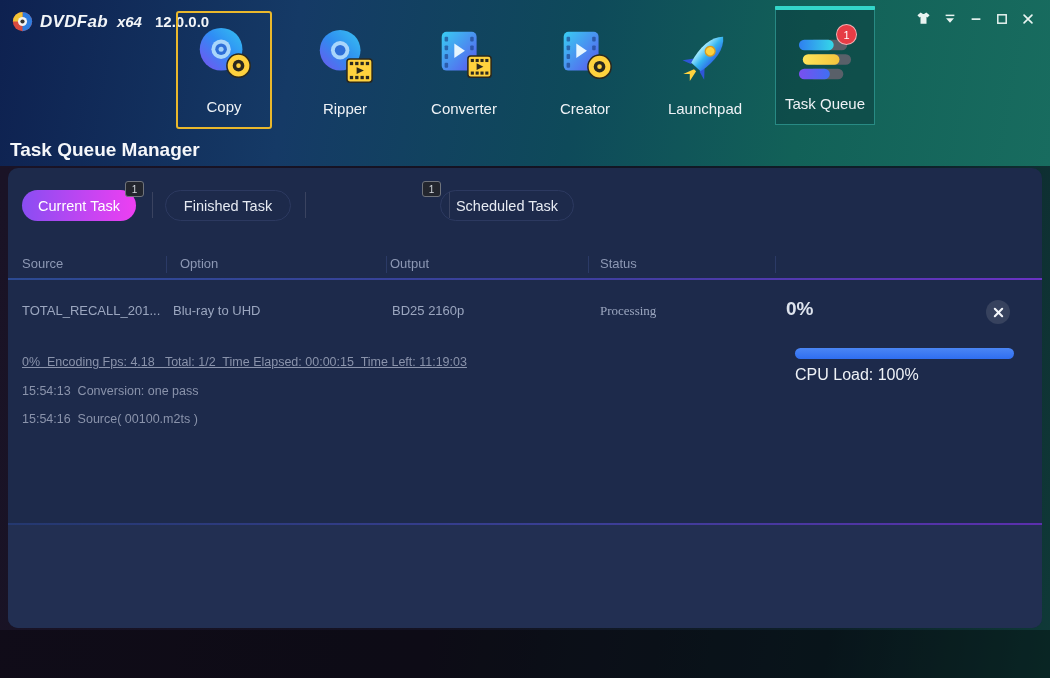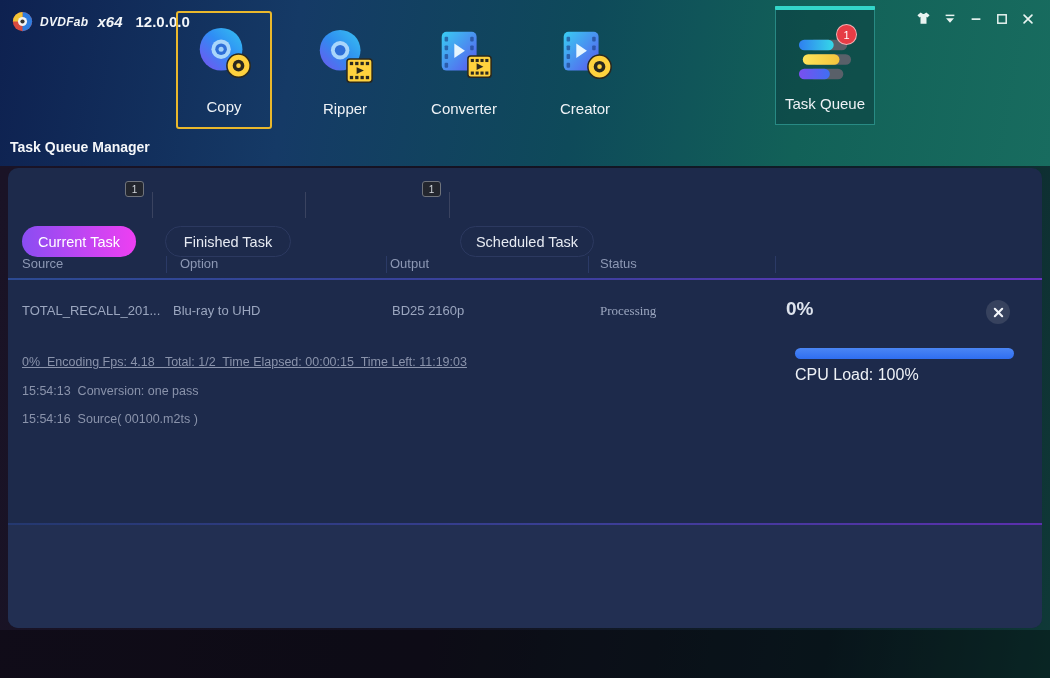--- a/index.html
+++ b/index.html
@@ -8,21 +8,21 @@
   .window { position:relative; width:1050px; height:678px; overflow:hidden; }
 
   
   .bg-top  { position:absolute; left:0; top:0; width:1050px; height:166px;
              background:linear-gradient(100deg,#0e2150 0%,#153a66 28%,#0e4a5a 55%,#126158 76%,#186c5f 100%); }
   .bg-bottom { position:absolute; left:0; top:166px; width:1050px; height:512px;
              background:linear-gradient(100deg,#1a1326 0%,#141222 45%,#0d2029 80%,#0f3a38 100%); }
 
   
   .brand { position:absolute; left:12px; top:11px; display:flex; align-items:center; gap:7px; color:#f2f5f8; }
-  .brand .name { font-weight:bold; font-style:italic; font-size:12px; letter-spacing:.3px; }
+  .brand .name { font-weight:bold; font-style:italic; font-size:17px; letter-spacing:.3px; }
   .brand .arch { font-weight:bold; font-style:italic; font-size:15px; margin-left:2px; }
   .brand .ver  { font-weight:bold; font-size:15px; margin-left:6px; }
 
   .win-controls { position:absolute; right:14px; top:10px; display:flex; gap:9px; align-items:center; }
   .win-btn { width:17px; height:17px; display:flex; align-items:center; justify-content:center; cursor:pointer; }
 
   
   .nav-item { position:absolute; top:11px; width:96px; height:118px; display:flex; flex-direction:column;
               align-items:center; justify-content:flex-end; padding-bottom:12px; gap:12px; cursor:pointer; }
   .nav-label { color:#eef2f6; font-size:15px; white-space:nowrap; }
@@ -32,38 +32,38 @@
   .nav-creator { left:537px; }
   .nav-launchpad { left:657px; }
   .nav-taskqueue { left:775px; top:6px; width:100px; height:119px;
       border:1px solid rgba(62,190,180,.55); background:rgba(8,32,44,.30); }
   .nav-taskqueue::before { content:""; position:absolute; left:-1px; right:-1px; top:-1px; height:4px;
       background:#33d6c9; border-radius:1px; }
   .red-badge { position:absolute; left:60px; top:17px; width:21px; height:21px; border-radius:50%;
       background:#e63c45; border:1px solid rgba(255,255,255,.6); color:#fff; font-size:11px;
       display:flex; align-items:center; justify-content:center; }
 
-  .page-title { position:absolute; left:10px; top:139px; color:#f5f7fa; font-size:14px; font-weight:bold; }
+  .page-title { position:absolute; left:10px; top:139px; color:#f5f7fa; font-size:19px; font-weight:bold; }
 
   
   .panel { position:absolute; left:8px; top:168px; width:1034px; height:460px;
            background:#1d2a4b; border-radius:10px; }
   .panel-lower { position:absolute; left:0; top:357px; width:1034px; height:103px;
            background:#222f52; border-radius:0 0 10px 10px; }
   .panel-midline { position:absolute; left:0; top:355px; width:1034px; height:2px;
            background:linear-gradient(90deg,#24386f 0%,#3a3f95 55%,#5c2fae 100%); }
 
   
   .tab-pill { position:absolute; top:22px; height:31px; display:flex; align-items:center; justify-content:center;
-              border-radius:16px; font-size:14.5px; cursor:pointer; color:#e6eaf2;margin-top:36px; }
+              border-radius:16px; font-size:14.5px; cursor:pointer; color:#e6eaf2; }
   .tab-active { left:14px; width:114px; background:linear-gradient(90deg,#8a4df2,#ee3ff2); color:#fff; }
   .tab-plain { border:1px solid #2c3960; }
   .tab-finished { left:157px; width:126px; }
   .tab-archived { left:310px; width:126px; }
-  .tab-scheduled { left:452px; width:134px; }
+  .tab-scheduled { left:432px; width:134px; }
   .tab-sep { position:absolute; top:24px; width:1px; height:26px; background:#3a4360; }
   .tab-badge { position:absolute; width:19px; height:16px; border-radius:3px; background:#23262e;
                border:1px solid #70747c; color:#d3d7dd; font-size:10px; display:flex; align-items:center;
                justify-content:center; top:13px; }
 
   
   .th { position:absolute; top:88px; font-size:13px; color:#8d98b4; }
   .th-sep { position:absolute; top:88px; width:1px; height:17px; background:#2b3a66; }
   .header-line { position:absolute; left:0; top:110px; width:1034px; height:2px;
                  background:linear-gradient(90deg,#2c4a92 0%,#3d3f9e 55%,#6a32c4 100%); }
@@ -223,20 +223,39 @@
       <rect x="39.4" y="11" width="3.6" height="5" rx="1" fill="#1b3f86" opacity=".65"></rect>
         <rect x="39.4" y="20" width="3.6" height="5" rx="1" fill="#1b3f86" opacity=".65"></rect>
       <path d="M23 18 L34 25.5 L23 33 Z" fill="#e6f5ff"></path>
       <circle cx="47" cy="42" r="12" fill="#ffd23e" stroke="#2a281f" stroke-width="1.6"></circle>
       <circle cx="47" cy="42" r="6" fill="#2a281f"></circle>
       <circle cx="47" cy="42" r="2.4" fill="#ffd23e"></circle>
     </svg>
     <span class="nav-label">Creator</span>
   </div>
 
+  <div class="nav-item nav-launchpad">
+    <svg width="62" height="62" viewBox="0 0 64 64">
+      <defs>
+        <linearGradient id="lg" x1="0" y1="0" x2="1" y2="0">
+          <stop offset="0" stop-color="#a8ecff"></stop>
+            <stop offset=".5" stop-color="#35b4f0"></stop>
+            <stop offset="1" stop-color="#2f6fe8"></stop>
+        </linearGradient>
+      </defs>
+      <g transform="rotate(42 32 32)">
+        <path d="M32 49 L27 60 L32 55.5 L37 61 L35 49 Z" fill="#ffd23e"></path>
+        <path d="M27 38 L17 50 L26 47 Z" fill="#2f55d8"></path>
+        <path d="M37 38 L47 50 L38 47 Z" fill="#2f55d8"></path>
+        <path d="M32 4 C41 12 43.5 28 38.5 46 L25.5 46 C20.5 28 23 12 32 4 Z" fill="url(#lg)"></path>
+        <circle cx="32" cy="24" r="5" fill="#ffd23e" stroke="#d89b20" stroke-width="1.5"></circle>
+      </g>
+    </svg>
+    <span class="nav-label">Launchpad</span>
+  </div>
 
   <div class="nav-item nav-taskqueue">
     <svg width="56" height="46" viewBox="0 0 58 46">
       <defs>
         <linearGradient id="tq1" x1="0" y1="0" x2="1" y2="0">
             <stop offset="0" stop-color="#2f7ff0"></stop>
             <stop offset="1" stop-color="#35d8e8"></stop>
           </linearGradient>
         <linearGradient id="tq2" x1="0" y1="0" x2="1" y2="0">
             <stop offset="0" stop-color="#ffe45a"></stop>

